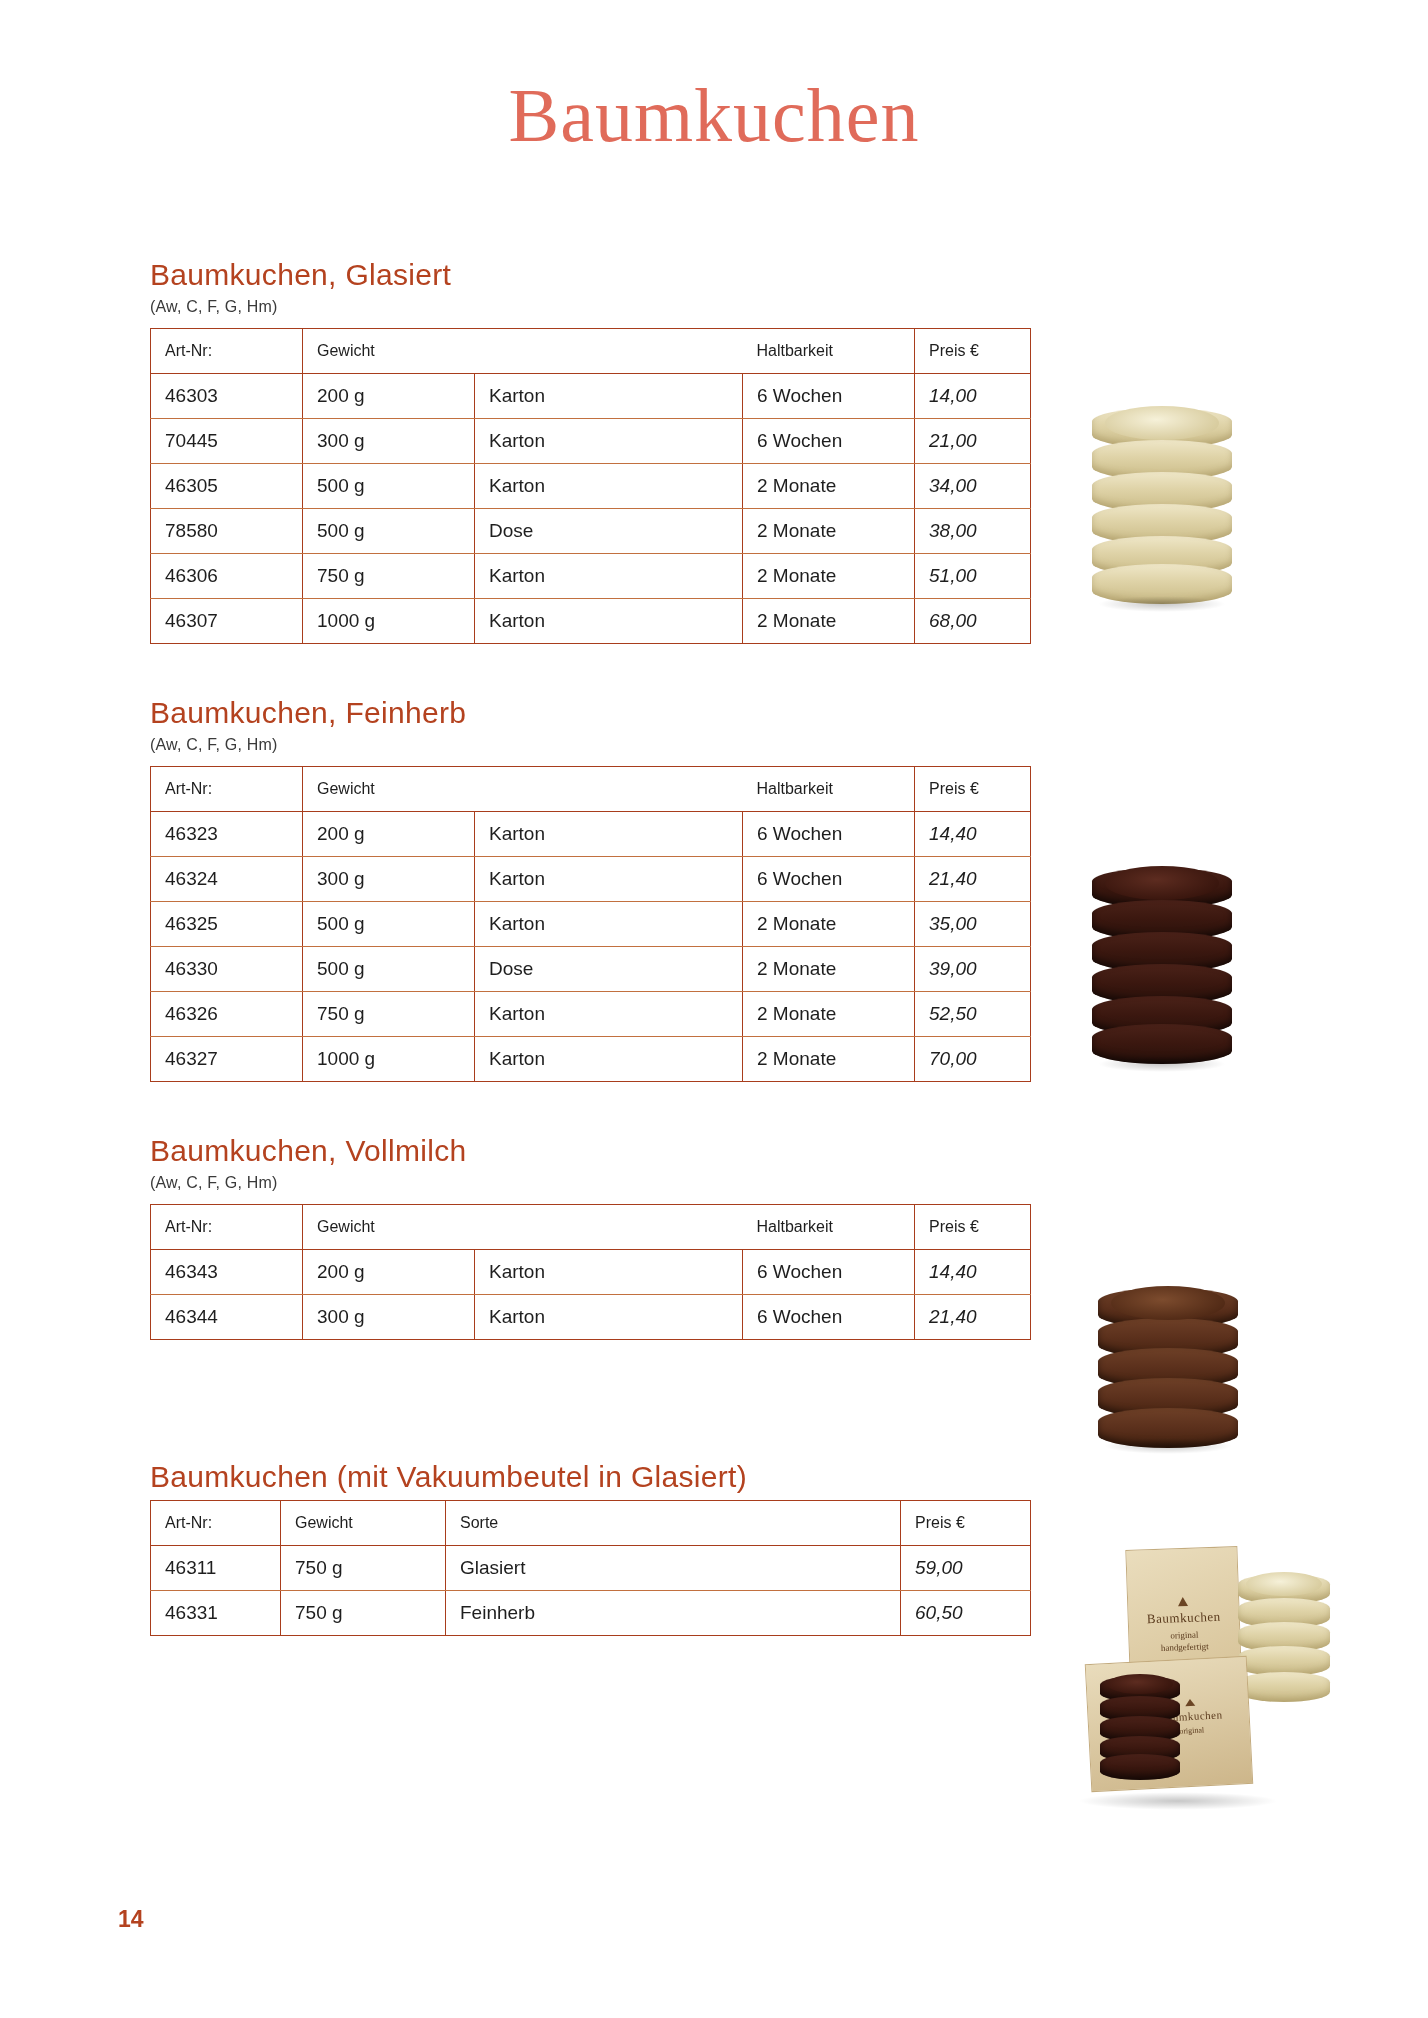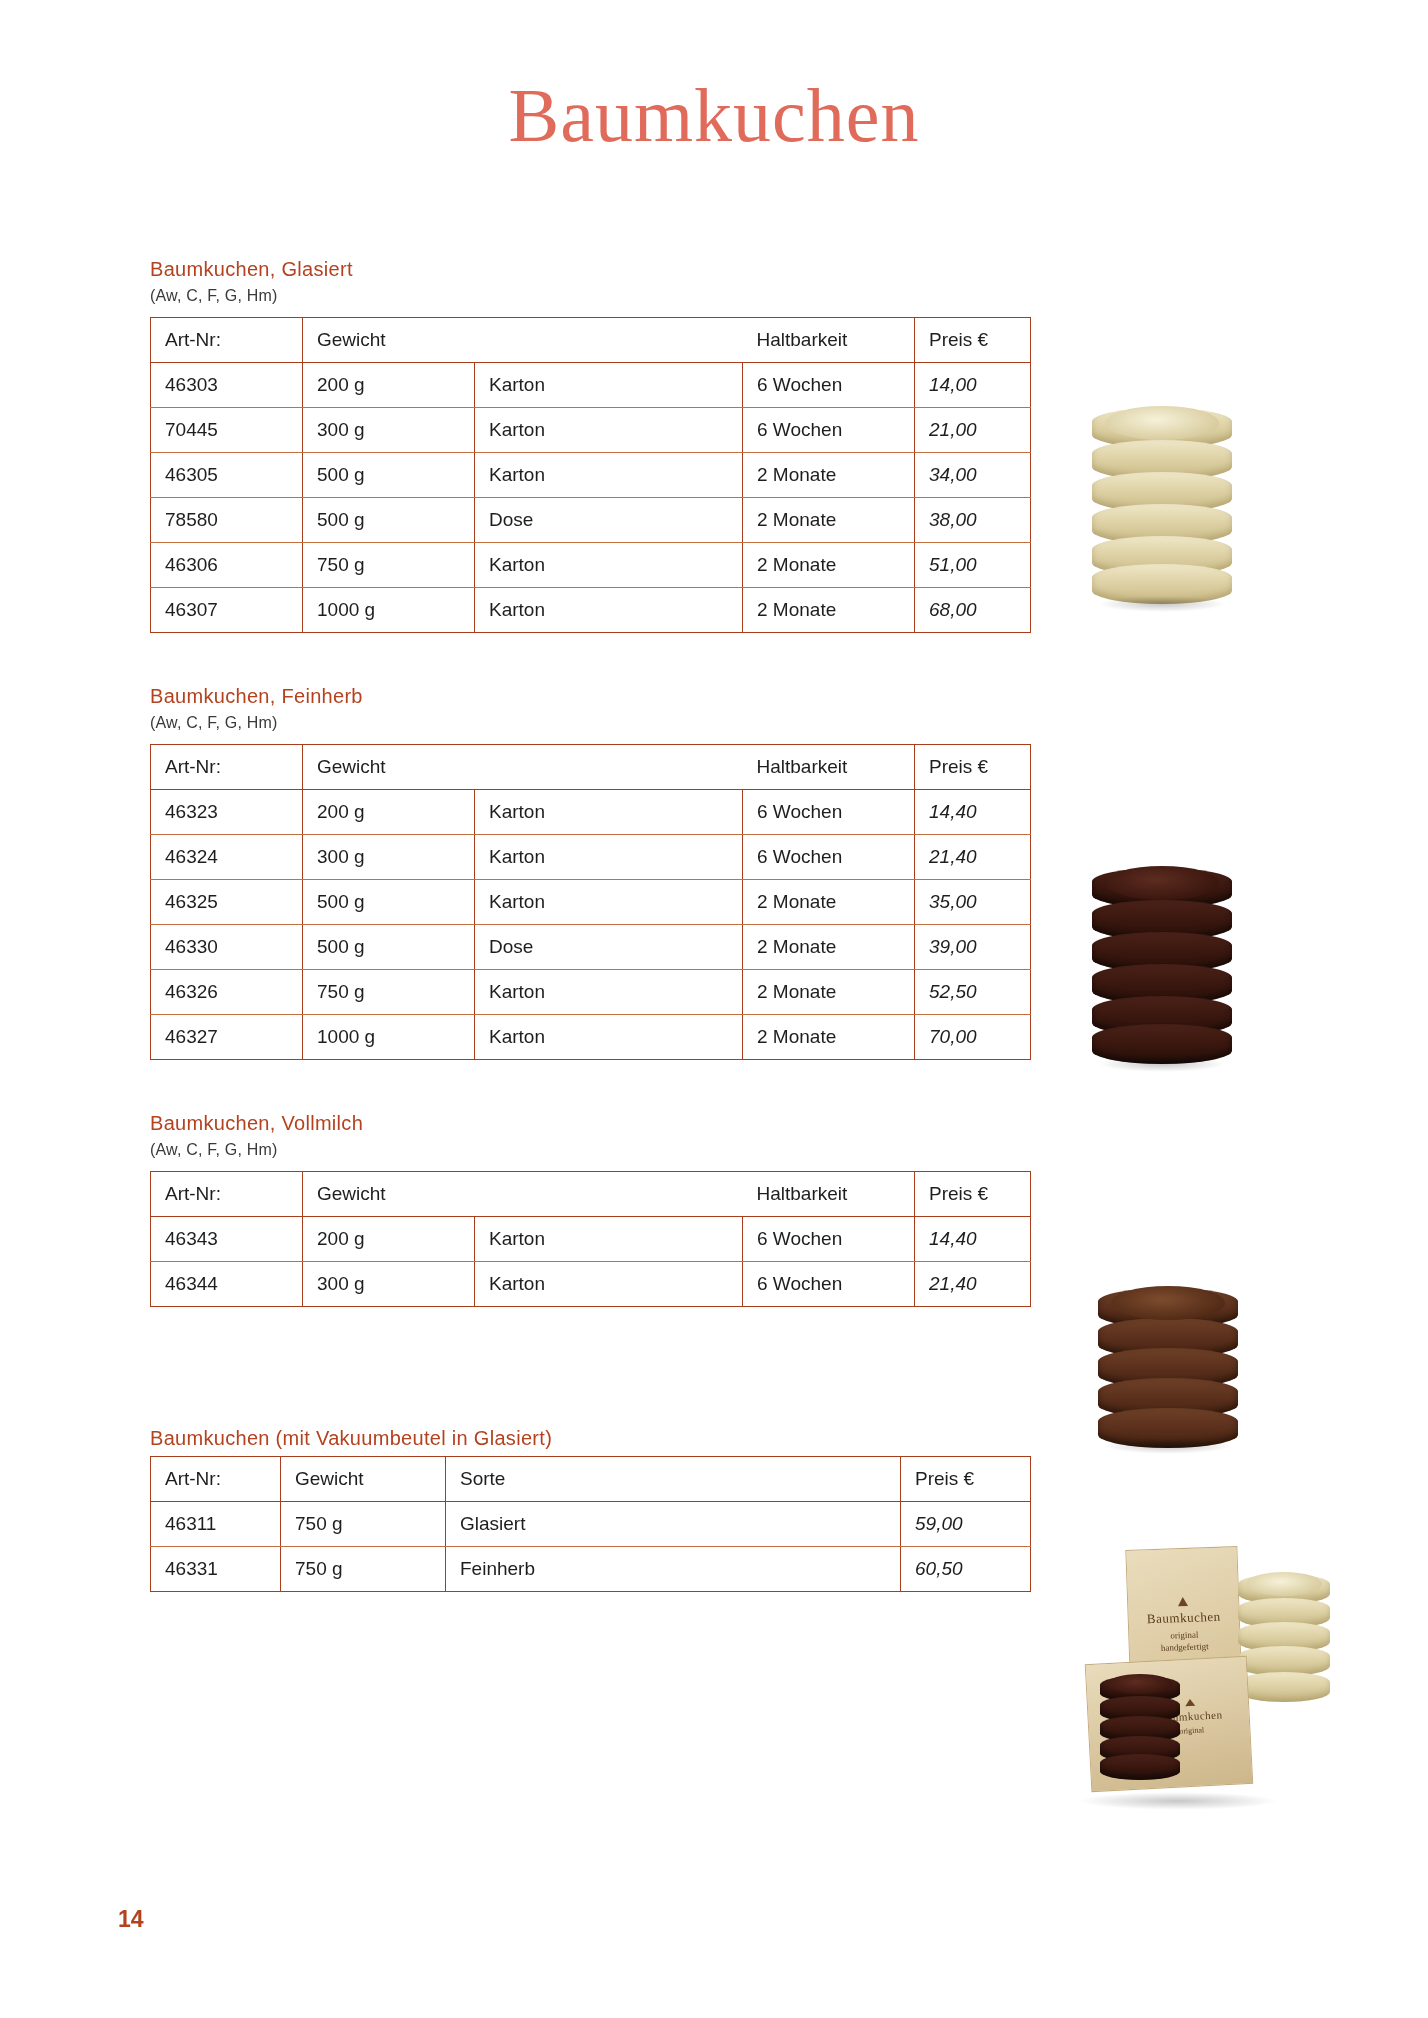--- a/index.html
+++ b/index.html
@@ -36,21 +36,21 @@
     position: absolute;
     left: 150px;
     top: 258px;
     width: 1130px;
   }
   .section {
     position: relative;
     margin-bottom: 10px;
   }
   .section-heading {
-    font-size: 20px;
+    font-size: 30px;
     color: #b4421f;
     letter-spacing: 0.3px;
     margin: 0 0 6px 0;
     font-weight: 400;
   }
   .section-sub {
     font-size: 16px;
     color: #3a3a3a;
     margin: 0 0 12px 0;
     letter-spacing: 0.2px;
@@ -88,21 +88,21 @@
   }
   table.price tbody td {
     border-top: none;
     border-bottom: 1px solid #c2703f;
   }
   table.price tbody tr:last-child td {
     border-bottom: 1.5px solid #a83d1c;
   }
   table.price thead th {
     border-bottom: 1.5px solid #a83d1c;
-    font-size: 19px;
+    font-size: 16px;
   }
   
   table.price .no-right { border-right: none; }
   td.art { padding-left: 16px; }
   td.price-cell { text-align: center; font-style: italic; }
   th.price-head { text-align: left; padding-left: 18px; }
 
   .page-number {
     position: absolute;
     left: 118px;

